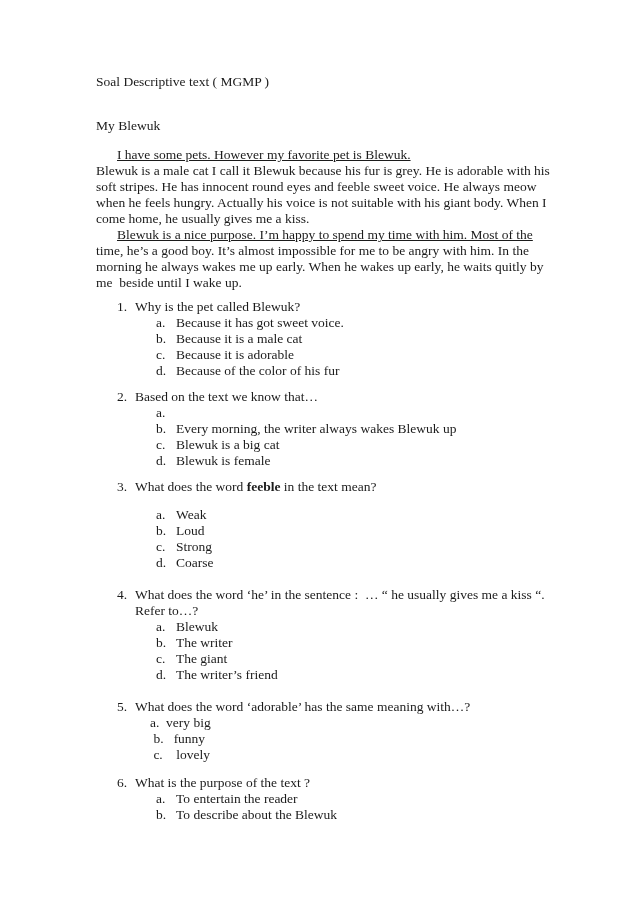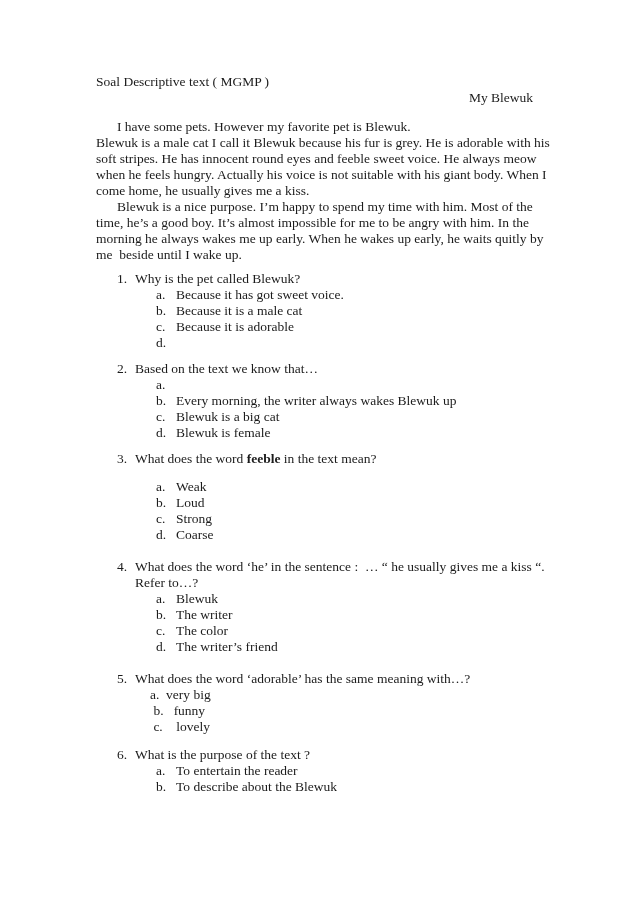--- a/index.html
+++ b/index.html
@@ -9,25 +9,25 @@
     box-sizing:border-box;
     padding:74px 0 0 96px;
     background:#ffffff;
     color:#1b1b1b;
     font-family:"Liberation Serif","DejaVu Serif",serif;
     font-size:13.5px;
     line-height:16px;
     overflow:hidden;
   }
   .content{width:437px;}
-  .doc-title{text-align:right;}
+  .doc-title{text-align:left;margin-top:28px;}
   .para{margin:0;}
   #para1{margin-top:13px;}
   .p-line{white-space:pre;}
-  .p-line.indent{padding-left:21px;}
+  .p-line.indent{padding-left:21px;text-decoration:underline;}
   .question{margin-top:10px;}
   #questions .question:nth-child(1){margin-top:8px;}
   #questions .question:nth-child(4){margin-top:16px;}
   #questions .question:nth-child(5){margin-top:16px;}
   #questions .question:nth-child(6){margin-top:12px;}
   .q-row{display:flex;}
   .q-num{min-width:18px;margin-left:21px;flex:0 0 auto;}
   .q-text{white-space:pre;}
   .q-cont{margin-left:39px;white-space:pre;}
   .opts{margin-left:60px;}
@@ -72,20 +72,21 @@
             <div class="opt">
               <span class="opt-marker">b.</span>
               <span class="opt-text">Because it is a male cat</span>
             </div>
             <div class="opt">
               <span class="opt-marker">c.</span>
               <span class="opt-text">Because it is adorable</span>
             </div>
             <div class="opt">
               <span class="opt-marker">d.</span>
+              <span class="opt-text">Because of the color of his fur</span>
             </div>
           </div>
         </div>
         <div class="question">
           <div class="q-row">
             <span class="q-num">2.</span>
             <span class="q-text"><span>Based on the text we know that…</span></span>
           </div>
           <div class="opts">
             <div class="opt">
@@ -139,21 +140,21 @@
             <div class="opt">
               <span class="opt-marker">a.</span>
               <span class="opt-text">Blewuk</span>
             </div>
             <div class="opt">
               <span class="opt-marker">b.</span>
               <span class="opt-text">The writer</span>
             </div>
             <div class="opt">
               <span class="opt-marker">c.</span>
-              <span class="opt-text">The color</span>
+              <span class="opt-text">The giant</span>
             </div>
             <div class="opt">
               <span class="opt-marker">d.</span>
               <span class="opt-text">The writer’s friend</span>
             </div>
           </div>
         </div>
         <div class="question">
           <div class="q-row">
             <span class="q-num">5.</span>

